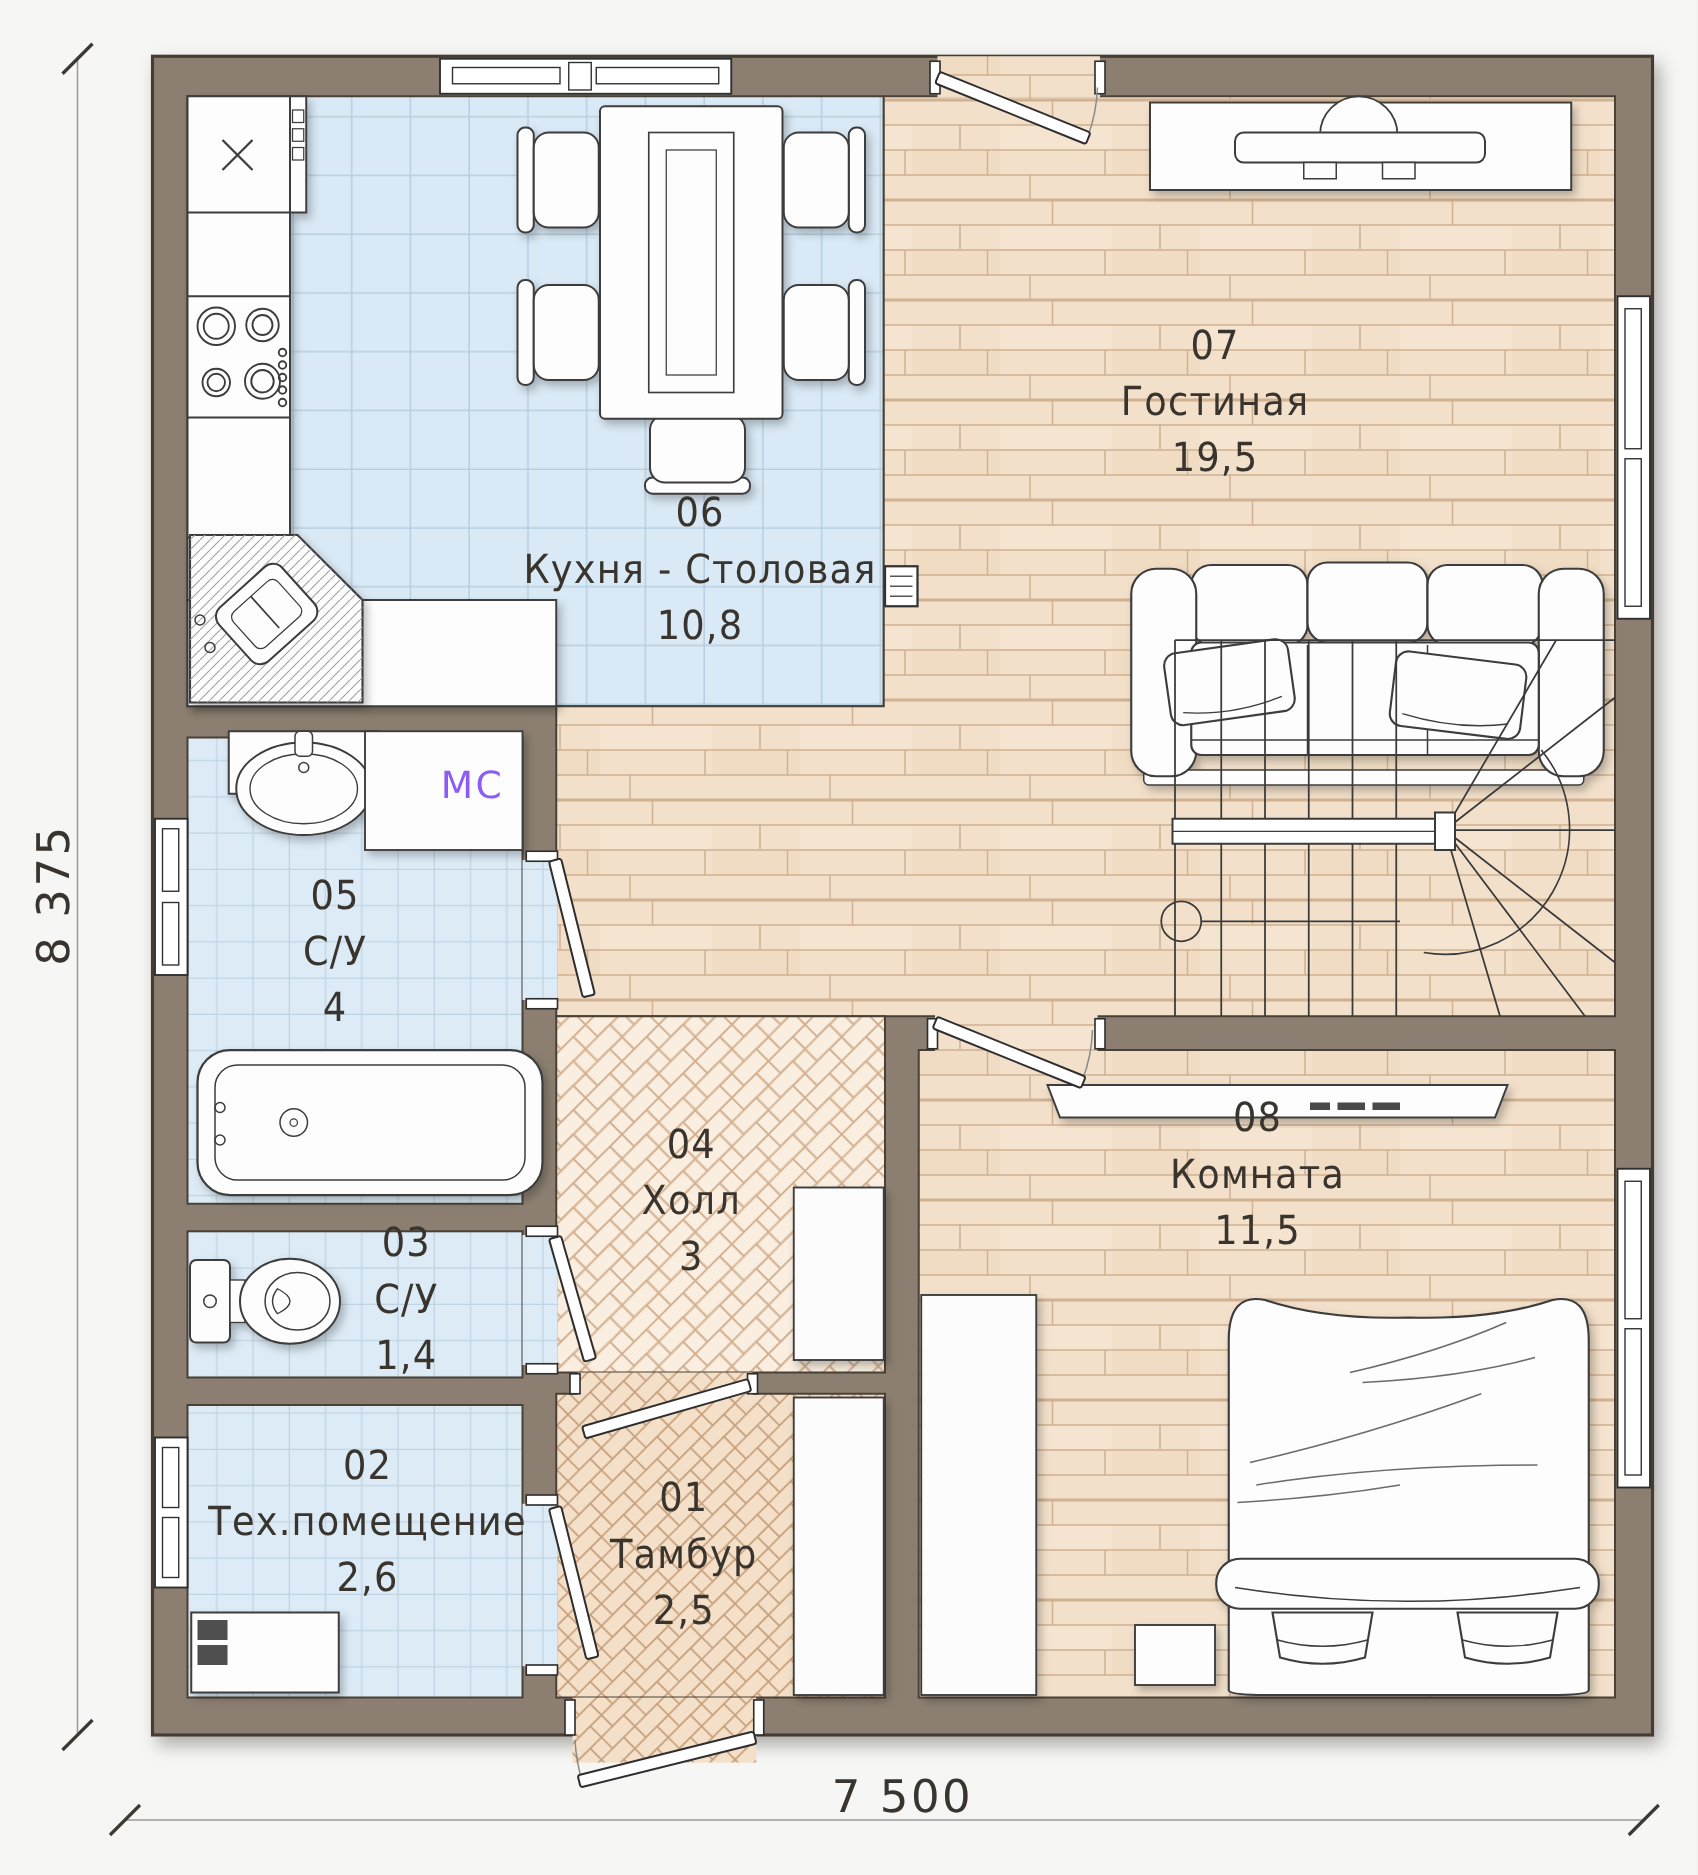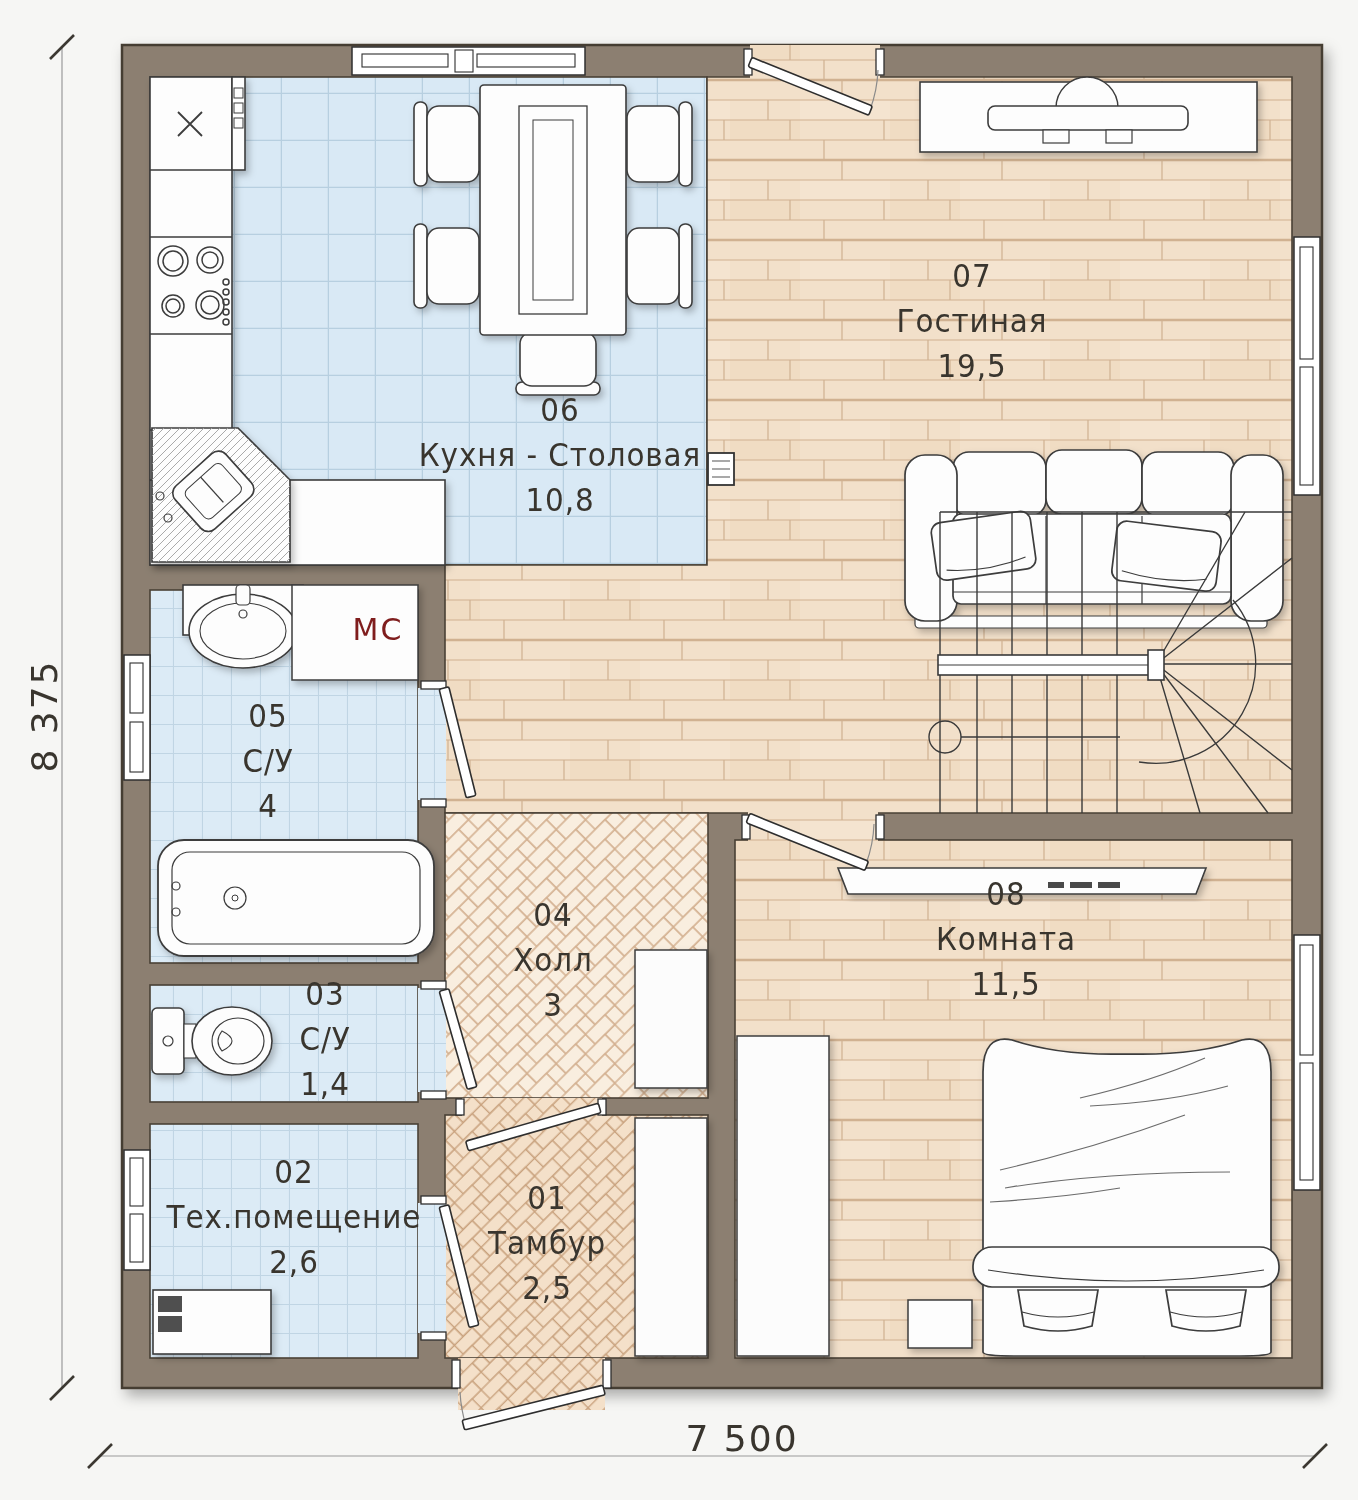--- a/index.html
+++ b/index.html
@@ -10,27 +10,27 @@
   }
   svg.plan{position:absolute;left:0;top:0;width:1358px;height:1500px;}
   .labels{position:absolute;left:0;top:0;width:100%;height:100%;pointer-events:none;}
   .room-label{
     position:absolute;transform:translateX(-50%) scaleX(.92);
     text-align:center;color:#39352e;font-size:32px;line-height:45px;
     letter-spacing:1px;white-space:nowrap;font-weight:400;
   }
   .mc-label{
     position:absolute;transform:translate(-50%,-50%);
-    color:#7f1d1d;font-size:30px;letter-spacing:2px;
+    color:#8b5cf6;font-size:30px;letter-spacing:2px;
   }
   .dim-label{
     position:absolute;color:#39352e;font-size:36px;letter-spacing:2px;white-space:nowrap;
   }
   .dim-left{left:44px;top:716px;transform:translate(-50%,-50%) rotate(-90deg);}
-  .dim-bottom{left:742px;top:1438px;transform:translate(-50%,-50%);}
+  .dim-bottom{left:722px;top:1438px;transform:translate(-50%,-50%);}
 </style>
 </head>
 <body>
 
 <div class="canvas">
 <svg class="plan" viewBox="0 0 1358 1500">
 <defs>
   <pattern id="tgB" width="47" height="47" patternUnits="userSpaceOnUse">
     <rect width="47" height="47" fill="#d9e9f5"></rect>
     <path d="M46.4,0V47M0,46.4H47" stroke="#b7cfe0" stroke-width="1.3" fill="none"></path>

